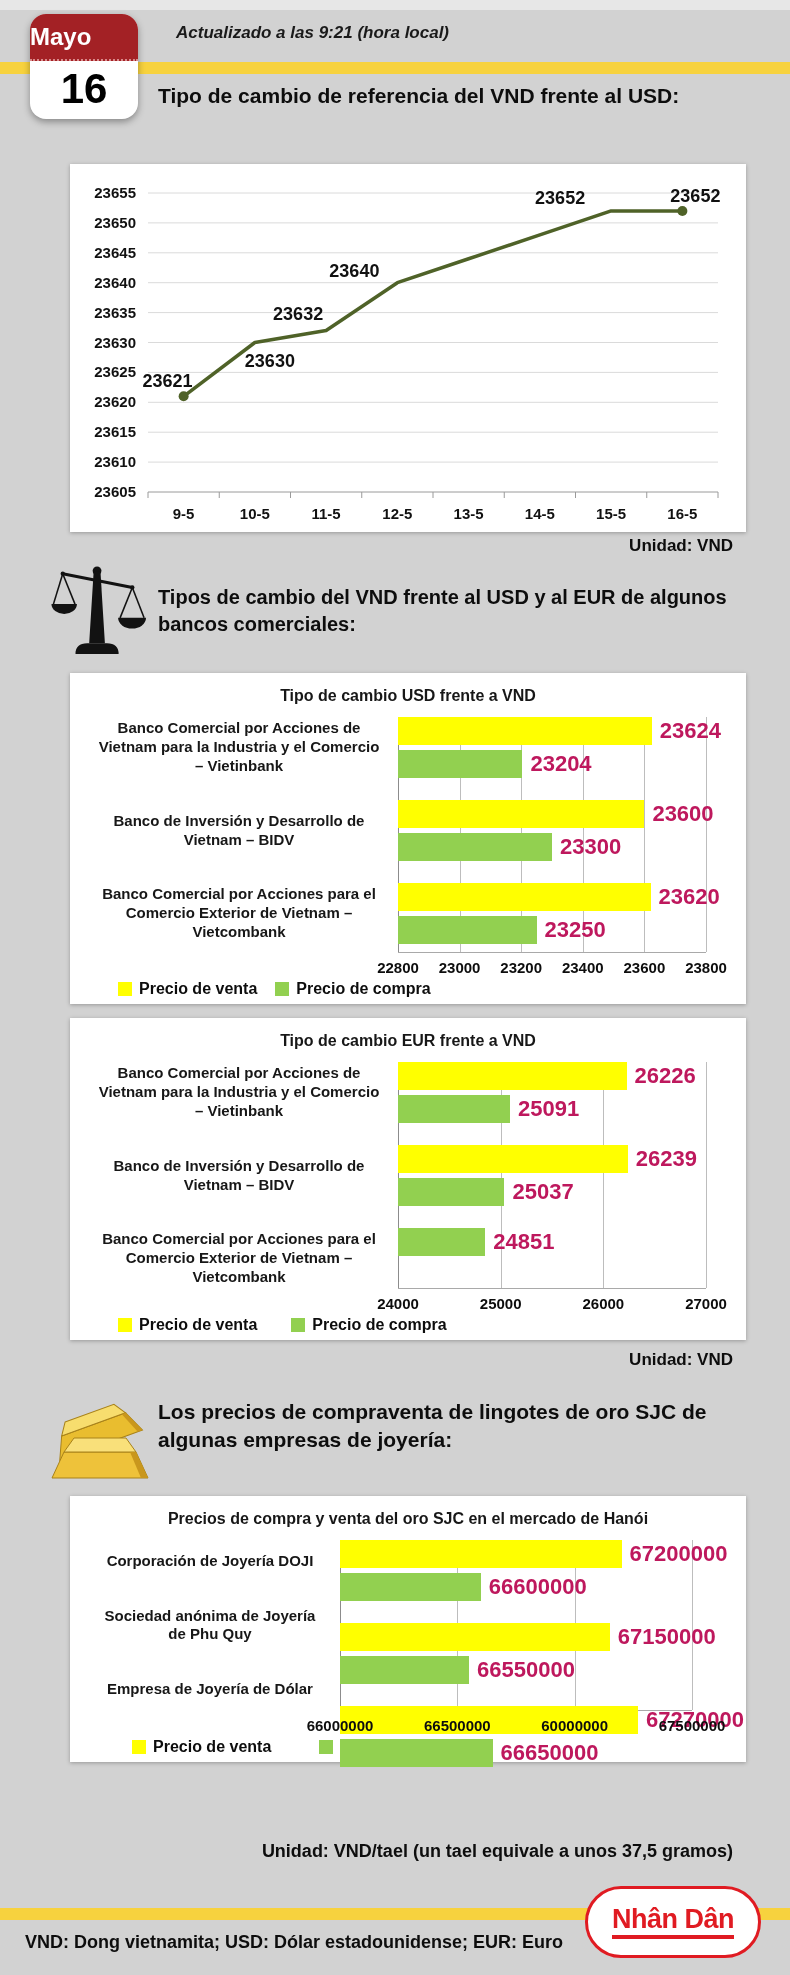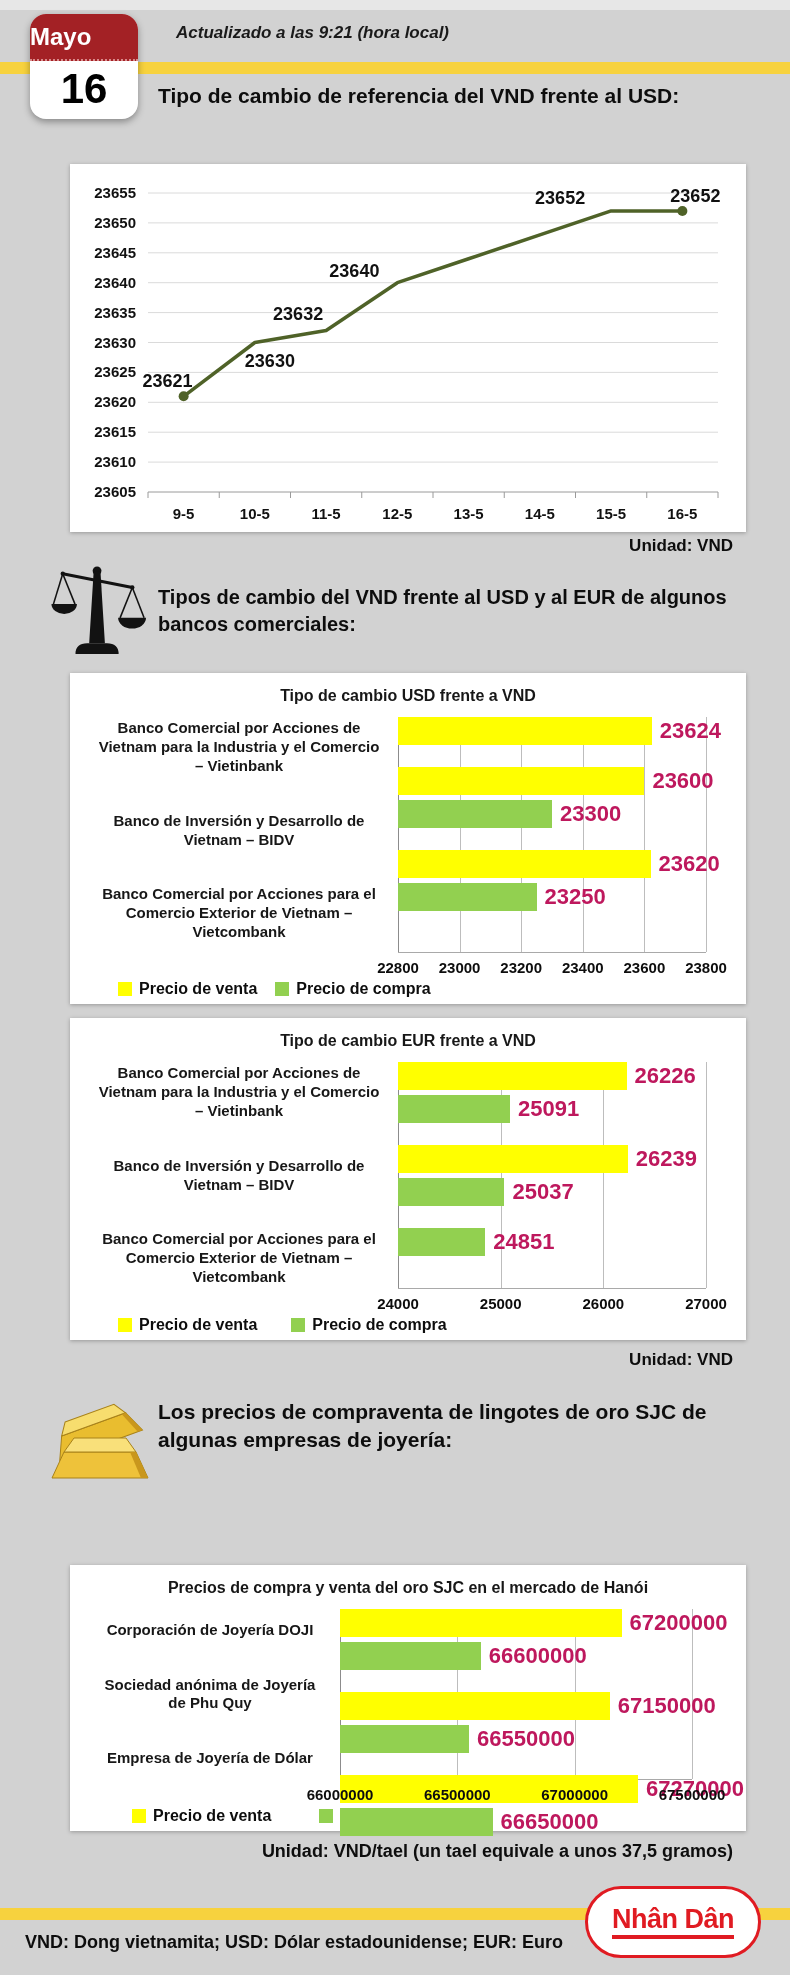--- a/index.html
+++ b/index.html
@@ -19,21 +19,21 @@
   .calendar-month{color:#fff;font-weight:bold;font-size:24px}
   .calendar-day{height:56px;display:flex;align-items:center;justify-content:center;font-size:42px;font-weight:bold;color:#000}
 
   .updated{position:absolute;left:176px;top:23px;font-style:italic;font-weight:bold;font-size:17px;color:#1a1a1a;z-index:2}
   .main-title{position:absolute;left:158px;top:84px;width:610px;font-weight:bold;font-size:21px;color:#0d0d0d;z-index:2}
 
   .panel{position:absolute;left:70px;width:676px;background:#fff;box-shadow:0 1px 4px rgba(0,0,0,.28)}
   #ref-panel{top:164px;height:368px}
   #usd-panel{top:673px;height:331px}
   #eur-panel{top:1018px;height:322px}
-  #gold-panel{top:1565px;height:266px}
+  #gold-panel{top:1496px;height:266px}
 
   .unit-note{position:absolute;right:57px;font-weight:bold;font-size:17px;color:#0d0d0d;white-space:nowrap}
   #unit-ref{top:536px}
   #unit-banks{top:1350px}
   #unit-gold{top:1841px;font-size:18px}
 
   .section-icon{position:absolute;z-index:2}
   #scales-icon{left:50px;top:558px;width:98px;height:104px}
   #gold-icon{left:34px;top:1386px;width:132px;height:100px}
   .section-title{position:absolute;left:158px;width:600px;font-weight:bold;line-height:1.33;color:#0d0d0d}
@@ -175,20 +175,24 @@
           <div class="gridline" style="left: 40%;"></div>
           <div class="gridline" style="left: 60%;"></div>
           <div class="gridline" style="left: 80%;"></div>
           <div class="gridline" style="left: 100%;"></div>
           <div class="bar-groups">
             <div class="bar-group">
               <div class="bar-line">
                 <div class="bar venta" style="width: 82.4%;"></div>
                 <span class="bar-val">23624</span>
               </div>
+              <div class="bar-line">
+                <div class="bar compra" style="width: 40.4%;"></div>
+                <span class="bar-val">23204</span>
+              </div>
             </div>
             <div class="bar-group">
               <div class="bar-line">
                 <div class="bar venta" style="width: 80%;"></div>
                 <span class="bar-val">23600</span>
               </div>
               <div class="bar-line">
                 <div class="bar compra" style="width: 50%;"></div>
                 <span class="bar-val">23300</span>
               </div>
@@ -346,21 +350,21 @@
                 <div class="bar compra" style="width: 43.3333%;"></div>
                 <span class="bar-val">66650000</span>
               </div>
             </div>
           </div>
         </div>
       </div>
       <div class="bar-axis" style="margin-left: 250px; width: 352px;">
         <span style="left: 0%;">66000000</span>
         <span style="left: 33.3333%;">66500000</span>
-        <span style="left: 66.6667%;">67000000</span>
+        <span style="left: 66.6667%;">60000000</span>
         <span style="left: 100%;">67500000</span>
       </div>
       <div class="legend" style="margin-left: 42px; gap: 48px;">
         <div class="item">
           <div class="swatch venta"></div>
           <span>Precio de venta</span>
         </div>
         <div class="item">
           <div class="swatch compra"></div>
           <span>Precio de compra</span>

